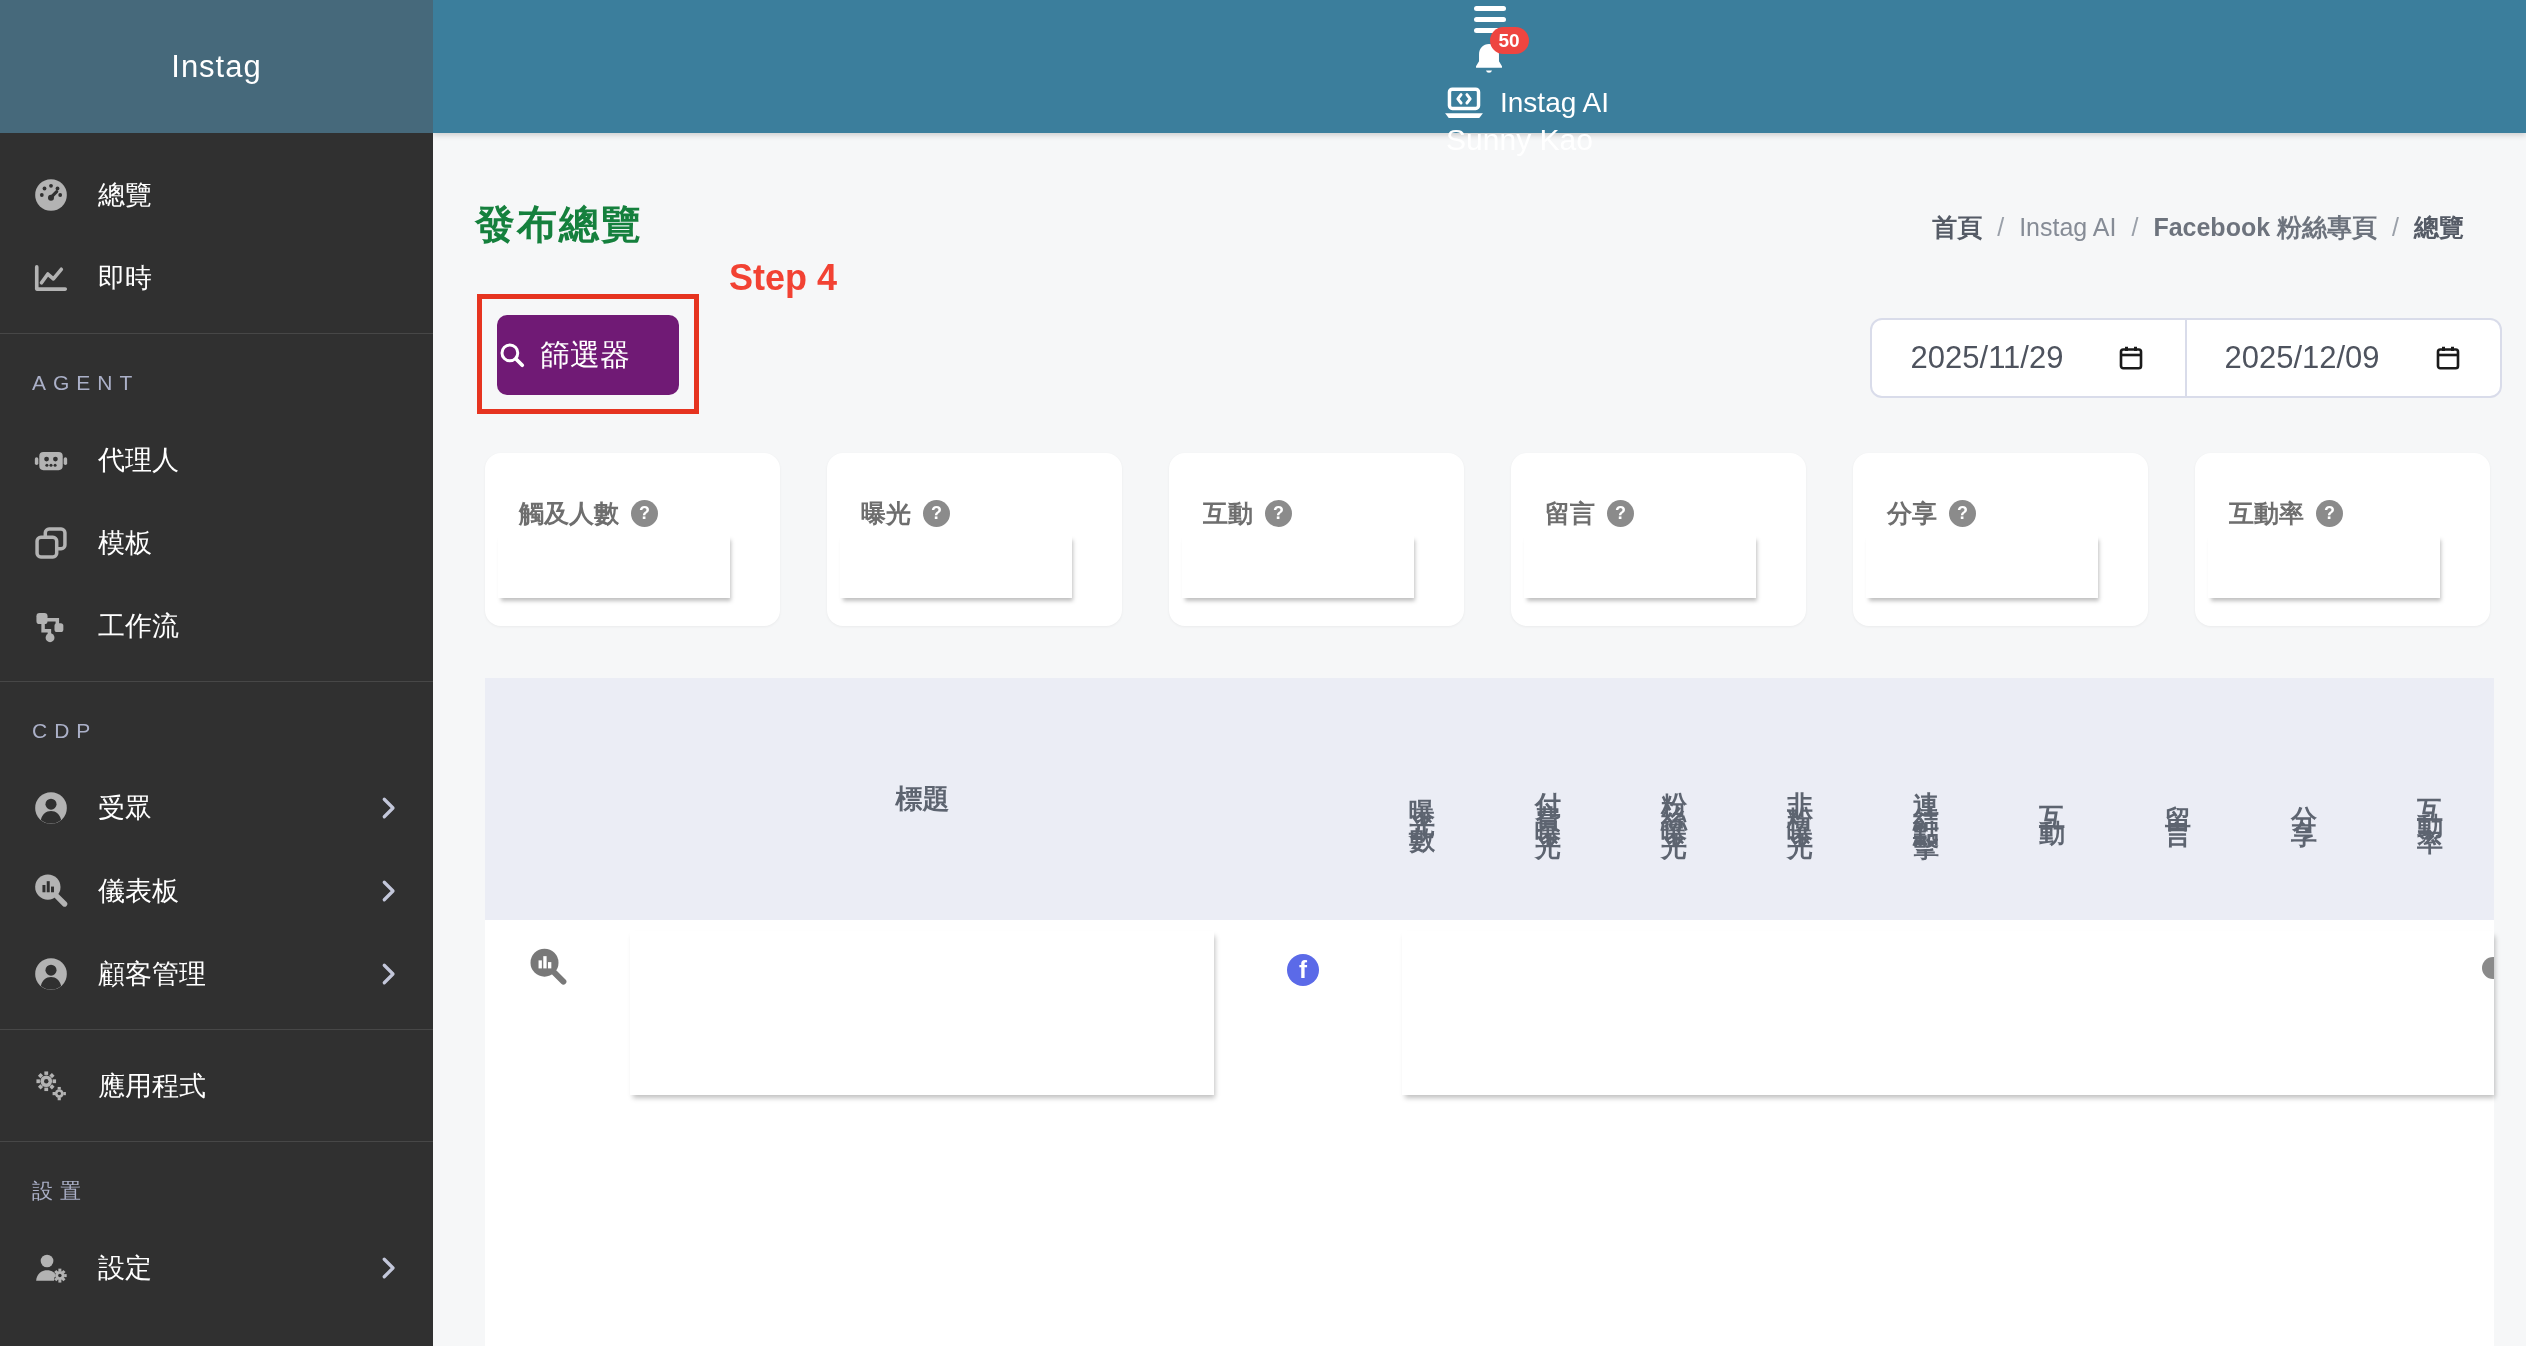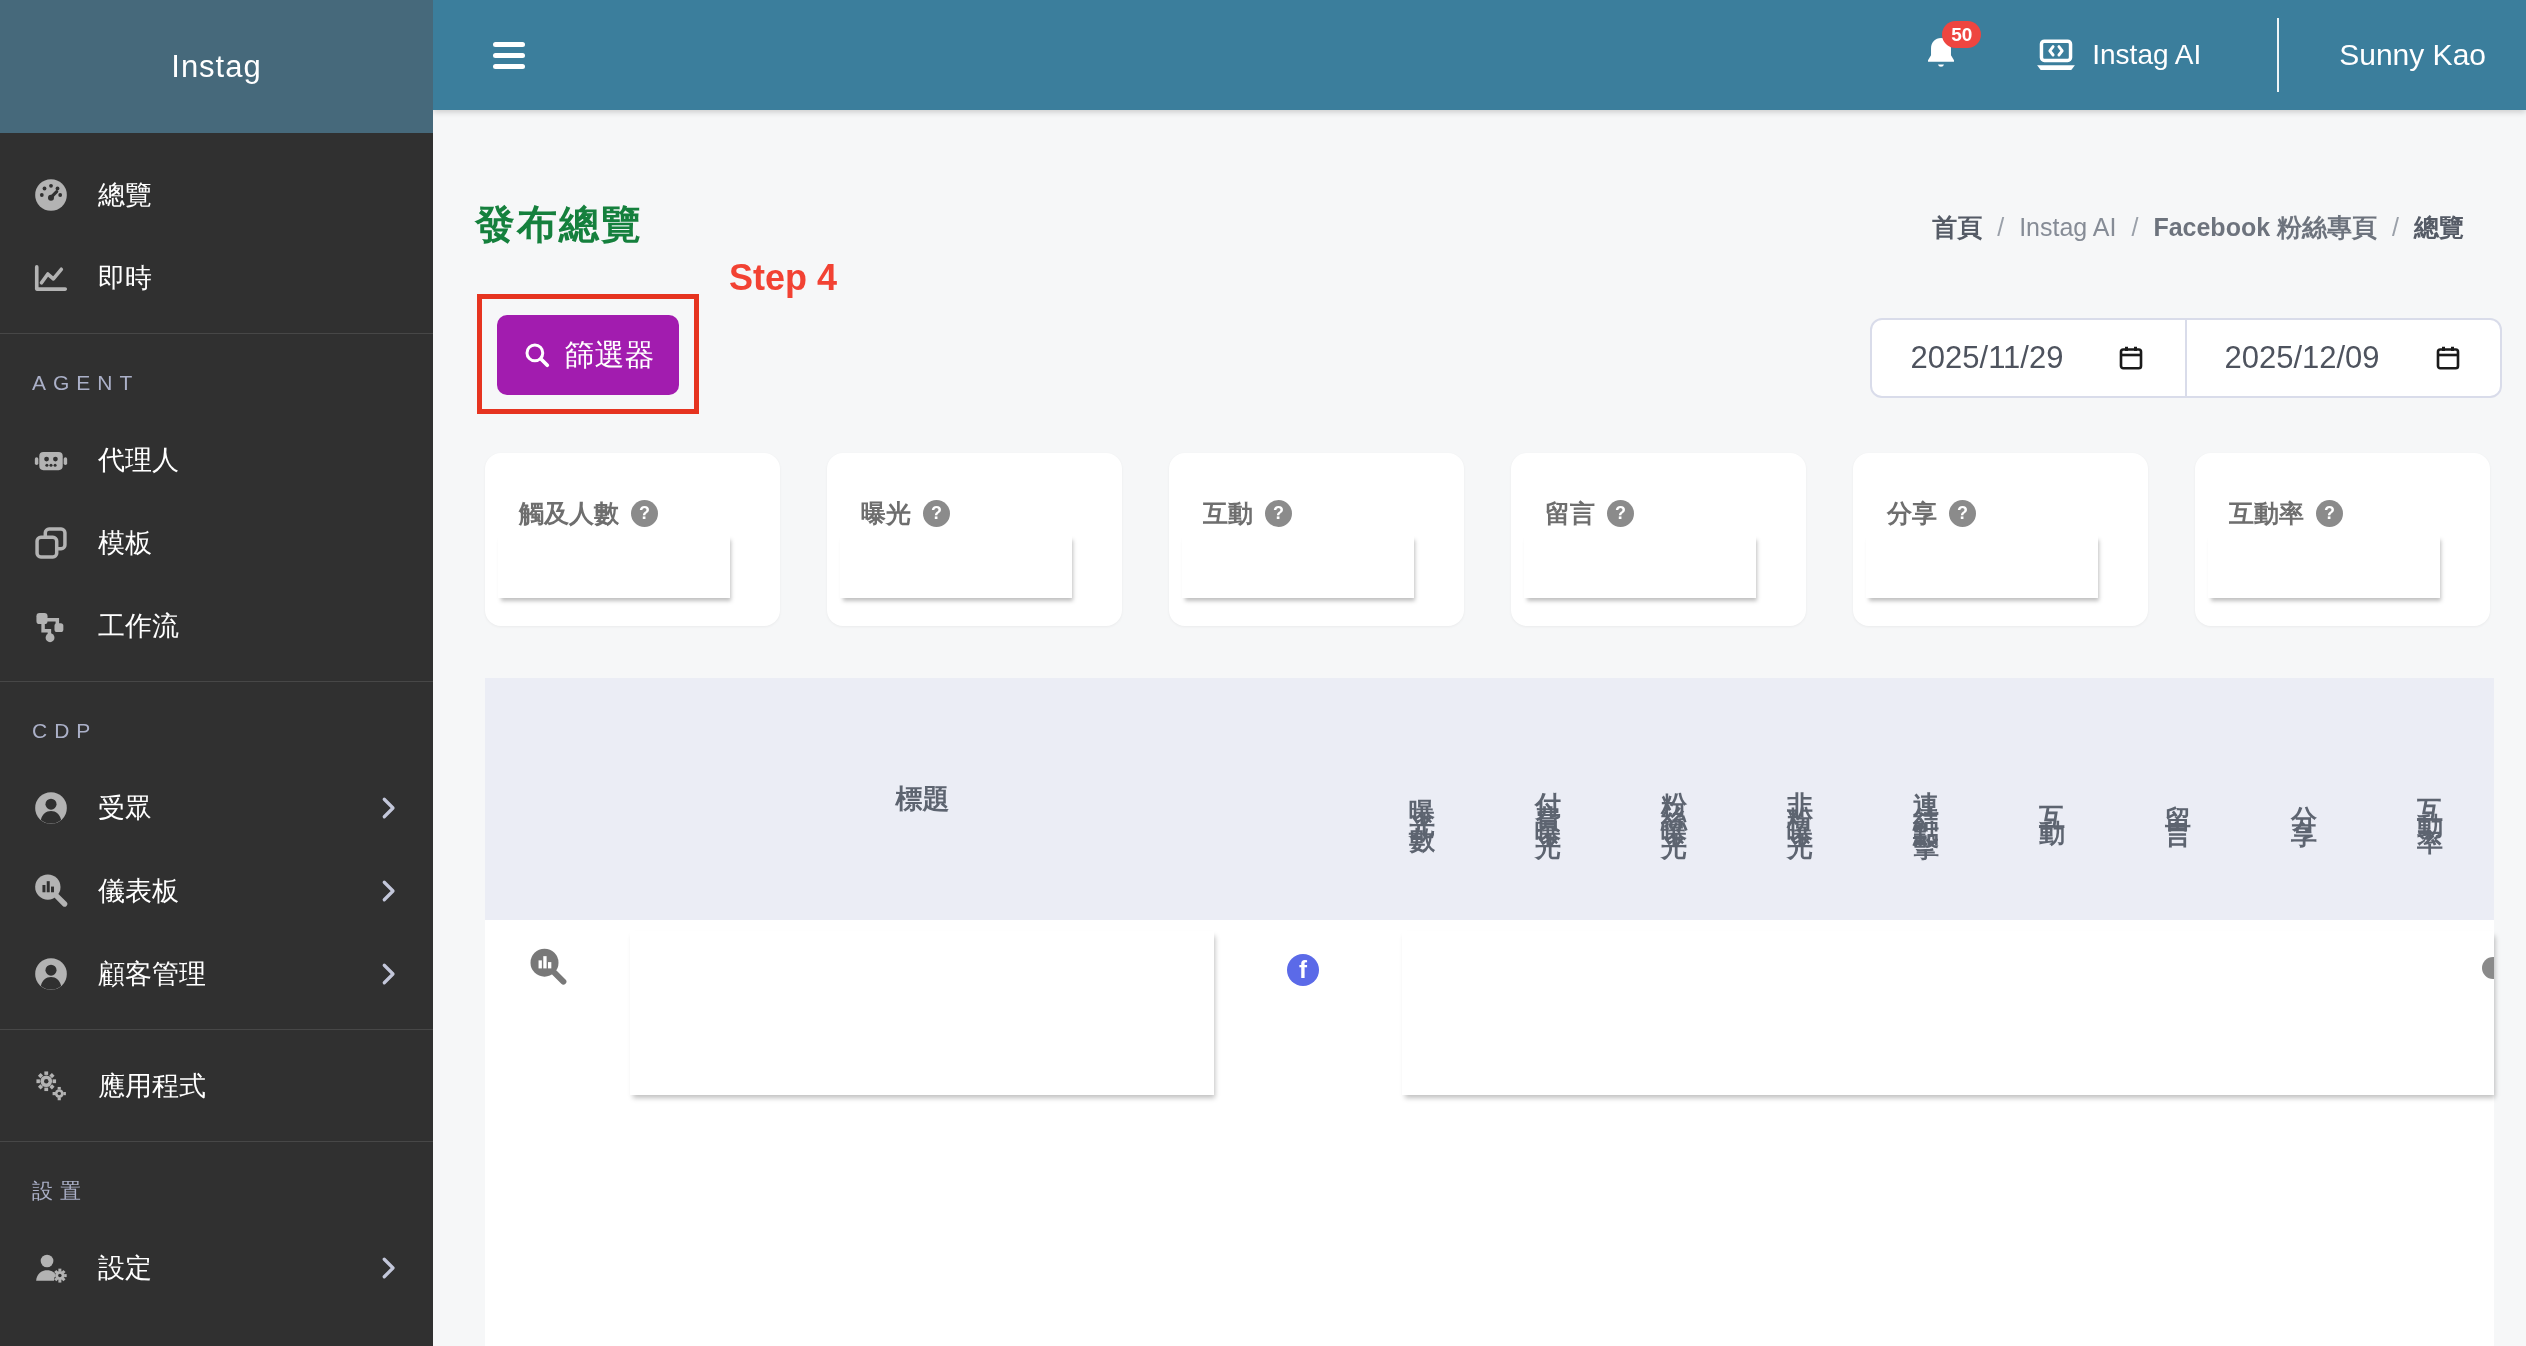--- a/index.html
+++ b/index.html
@@ -12,40 +12,40 @@
   .brand { height:133px; background:#46697b; color:#fff; display:flex; align-items:center; justify-content:center;
            font-size:31px; font-weight:500; letter-spacing:1px; }
   .nav { padding-top:20px; }
   .nav-item { display:flex; align-items:center; height:83px; padding:0 30px 0 32px; color:#fff; font-size:27px; cursor:pointer; }
   .nav-icon { width:44px; height:40px; margin-right:22px; display:flex; align-items:center; }
   .nav-chevron { margin-left:auto; display:flex; }
   .section-label { height:70px; display:flex; align-items:center; padding:0 32px; color:#abb0c8; font-size:21px; letter-spacing:7px; }
   .sdivider { border-top:1px solid #474747; margin:14px 0; }
 
   
-  .topbar { position:absolute; left:433px; top:0; width:2093px; height:110px; background:#3b7e9c;
-            display:flex; align-items:center; padding:0 40px 0 60px; box-shadow:0 2px 6px rgba(0,0,0,0.18); z-index:4; }
+  .topbar { position:absolute; left:433px; top:0; width:2093px; height:133px; background:#3b7e9c;
+            display:flex; align-items:center; padding:0 40px 0 60px; box-shadow:0 2px 6px rgba(0,0,0,0.18); z-index:4;flex-direction:column; }
   .hamburger { width:32px; cursor:pointer; }
   .hamburger div { height:5px; background:#fff; border-radius:3px; margin:6px 0; }
   .top-spacer { flex:1; }
   .bell-wrap { position:relative; width:40px; height:44px; cursor:pointer; }
   .badge { position:absolute; left:20px; top:-12px; background:#ee4540; color:#fff; font-size:19px; font-weight:700;
            height:27px; min-width:27px; padding:0 9px; border-radius:14px; display:flex; align-items:center; justify-content:center; }
   .ai-group { display:flex; align-items:center; margin-left:72px; color:#fff; font-size:28px; cursor:pointer; }
   .ai-group .lap { margin-right:14px; display:flex; }
   .top-divider { width:2px; height:74px; background:rgba(255,255,255,0.92); margin-left:76px; }
   .user-name { margin-left:60px; color:#fff; font-size:30px; cursor:pointer; }
 
   
   .main { position:absolute; left:433px; top:133px; width:2093px; height:1213px; background:#f6f7f8; }
   .page-title { position:absolute; left:42px; top:64px; font-size:40px; font-weight:700; color:#15803d; letter-spacing:2px; }
   .step-note { position:absolute; left:296px; top:124px; font-size:36px; font-weight:700; color:#f24233; }
   .anno-rect { position:absolute; left:44px; top:161px; width:222px; height:120px; border:5px solid #e63420; }
-  .filter-btn { position:absolute; left:64px; top:182px; width:182px; height:80px; background:#a21caf; border:none;
-                border-radius:10px; color:#fff; font-size:30px; display:flex; align-items:center; justify-content:center;
+  .filter-btn { position:absolute; left:64px; top:182px; width:182px; height:80px; background:#701a75; border:none;
+                border-radius:10px; color:#fff; font-size:30px; display:flex; align-items:center; 
                 gap:13px; cursor:pointer; font-family:inherit; }
   .breadcrumb { position:absolute; top:78px; right:62px; font-size:25px; color:#868c96; display:flex; align-items:center; }
   .crumb.dark { color:#555b66; font-weight:700; }
   .crumb.mid  { color:#6d737d; font-weight:700; }
   .crumb-sep { margin:0 15px; color:#9aa0a9; }
 
   .date-group { position:absolute; left:1437px; top:185px; display:flex; }
   .date-input { width:317px; height:80px; background:#fff; border:2px solid #d9dcea; display:flex; align-items:center;
                 justify-content:center; gap:53px; font-size:31px; color:#4e535e; cursor:pointer; }
   .date-input.start { border-radius:12px 0 0 12px; }

